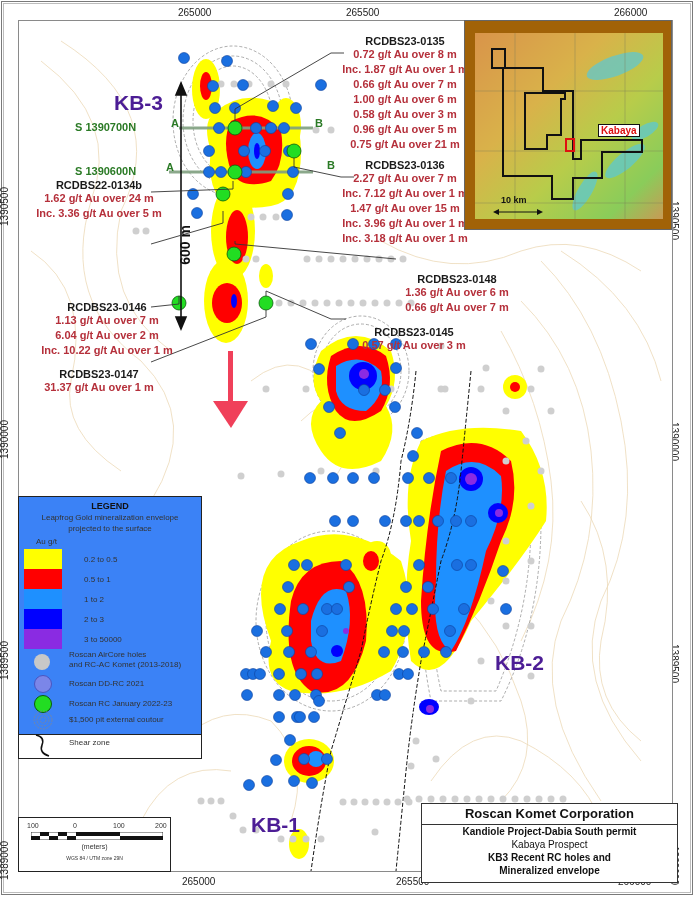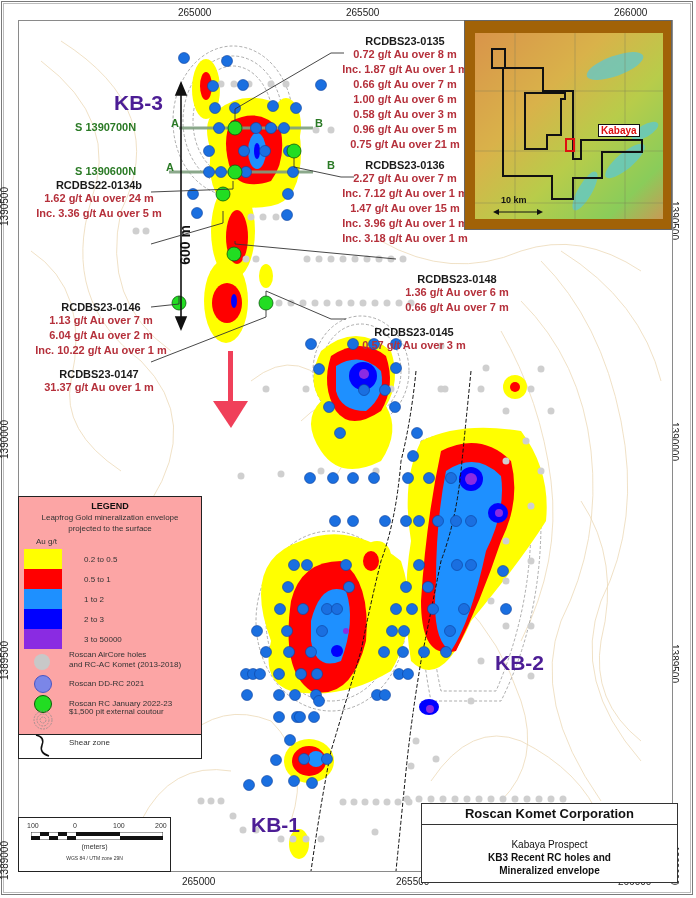--- a/index.html
+++ b/index.html
@@ -12,21 +12,21 @@
   .coord.vert-right { transform: rotate(90deg); transform-origin: center; }
   svg.map-svg { position: absolute; left: 0; top: 0; }
   .hole-id { font-size: 11px; color: #1a1a1a; font-weight: bold; }
   .assay { font-size: 11px; color: #b5303b; font-weight: bold; line-height: 15px; }
   .assay-block { position: absolute; text-align: center; }
   .zone-label { position: absolute; font-size: 21px; font-weight: bold; color: #4c1d95; }
   .section-label { position: absolute; font-size: 11px; font-weight: bold; color: #2a7a25; }
   .ab-letter { position: absolute; font-size: 11px; font-weight: bold; color: #2a7a25; }
   .scale-600 { position: absolute; font-size: 14px; font-weight: bold; color: #111; transform: rotate(-90deg); }
 
-  .legend { position: absolute; left: 18px; top: 496px; width: 184px; height: 239px; background: #fca5a5; border: 1px solid #222; box-sizing: border-box; }
+  .legend { position: absolute; left: 18px; top: 496px; width: 184px; height: 239px; background: #3b82f6; border: 1px solid #222; box-sizing: border-box; }
   .legend-title { position: absolute; left: 0; width: 100%; top: 4px; text-align: center; font-size: 9px; font-weight: bold; color: #111; }
   .legend-sub { position: absolute; left: 0; width: 100%; top: 15px; text-align: center; font-size: 8px; color: #333; line-height: 11px; }
   .legend-unit { position: absolute; left: 17px; top: 40px; font-size: 8px; color: #333; }
   .legend-swatch { position: absolute; left: 5px; width: 38px; height: 20px; }
   .legend-text { position: absolute; left: 65px; font-size: 8px; color: #333; }
   .legend-sym { position: absolute; left: 15px; width: 16px; height: 16px; border-radius: 50%; }
   .legend-symtext { position: absolute; left: 50px; font-size: 8px; color: #333; line-height: 10px; }
 
   .scalebar { position: absolute; left: 18px; top: 817px; width: 153px; height: 55px; background: #fff; border: 1px solid #222; box-sizing: border-box; }
   .scalebar .tick { position: absolute; top: 4px; font-size: 7px; color: #333; }
@@ -446,21 +446,21 @@
   <div class="assay-block" style="left:10px;top:158px;width:140px;">
     <div class="hole-id">RCDBS22-0134b</div>
     <div class="assay">1.62 g/t Au over 24 m</div>
     <div class="assay">Inc. 3.36 g/t Au over 5 m</div>
   </div>
   <div class="assay-block" style="left:373px;top:252px;width:130px;">
     <div class="hole-id">RCDBS23-0148</div>
     <div class="assay">1.36 g/t Au over 6 m</div>
     <div class="assay">0.66 g/t Au over 7 m</div>
   </div>
-  <div class="assay-block" style="left:12px;top:280px;width:140px;">
+  <div class="assay-block" style="left:18px;top:280px;width:140px;">
     <div class="hole-id">RCDBS23-0146</div>
     <div class="assay">1.13 g/t Au over 7 m</div>
     <div class="assay">6.04 g/t Au over 2 m</div>
     <div class="assay">Inc. 10.22 g/t Au over 1 m</div>
   </div>
   <div class="assay-block" style="left:335px;top:305px;width:120px;">
     <div class="hole-id">RCDBS23-0145</div>
     <div class="assay">0.57 g/t Au over 3 m</div>
   </div>
   <div class="assay-block" style="left:10px;top:347px;width:140px;">
@@ -539,21 +539,21 @@
   <div class="legend-sym" style="top:198px;background:#22dd22;border:1px solid #0b5a0b;"></div>
   <div class="legend-symtext" style="top:202px;">Roscan RC January 2022-23</div>
 
   <svg style="position:absolute;left:14px;top:213px;" width="20" height="20">
     <g fill="none" stroke="#888" stroke-width="0.7" stroke-dasharray="2 1">
       <ellipse cx="10" cy="10" rx="9" ry="9"></ellipse>
         <ellipse cx="10" cy="10" rx="6" ry="6"></ellipse>
         <ellipse cx="10" cy="10" rx="3" ry="3"></ellipse>
     </g>
   </svg>
-  <div class="legend-symtext" style="top:210px;text-align:center;">$1,500 pit external coutour</div>
+  <div class="legend-symtext" style="top:218px;text-align:center;">$1,500 pit external coutour</div>
 </div>
 <div style="position:absolute;left:18px;top:735px;width:184px;height:24px;background:#fff;border:1px solid #222;border-top:none;box-sizing:border-box;">
   <svg style="position:absolute;left:14px;top:-2px;" width="20" height="26">
     <path d="M3 2 Q12 4 9 12 Q6 20 16 23" fill="none" stroke="#111" stroke-width="1.6"></path>
   </svg>
   <div class="legend-symtext" style="top:3px;">Shear zone</div>
 </div>
 
 <div class="scalebar">
   <div class="tick" style="left:8px;">100</div>
@@ -569,16 +569,17 @@
     <rect x="36" y="4" width="9" height="4" fill="#111"></rect>
     <rect x="45" y="0" width="44" height="4" fill="#111"></rect>
     <rect x="89" y="4" width="43" height="4" fill="#111"></rect>
   </svg>
   <div class="units">(meters)</div>
   <div class="proj">WGS 84 / UTM zone 29N</div>
 </div>
 
 <div class="titlebox">
   <div class="corp">Roscan Komet Corporation</div>
+  <div class="line" style="top:22px;font-weight:bold;">Kandiole Project-Dabia South permit</div>
   <div class="line" style="top:35px;">Kabaya Prospect</div>
   <div class="line" style="top:48px;font-weight:bold;">KB3 Recent RC holes and</div>
   <div class="line" style="top:61px;font-weight:bold;">Mineralized envelope</div>
 </div>
 
 </body></html>

